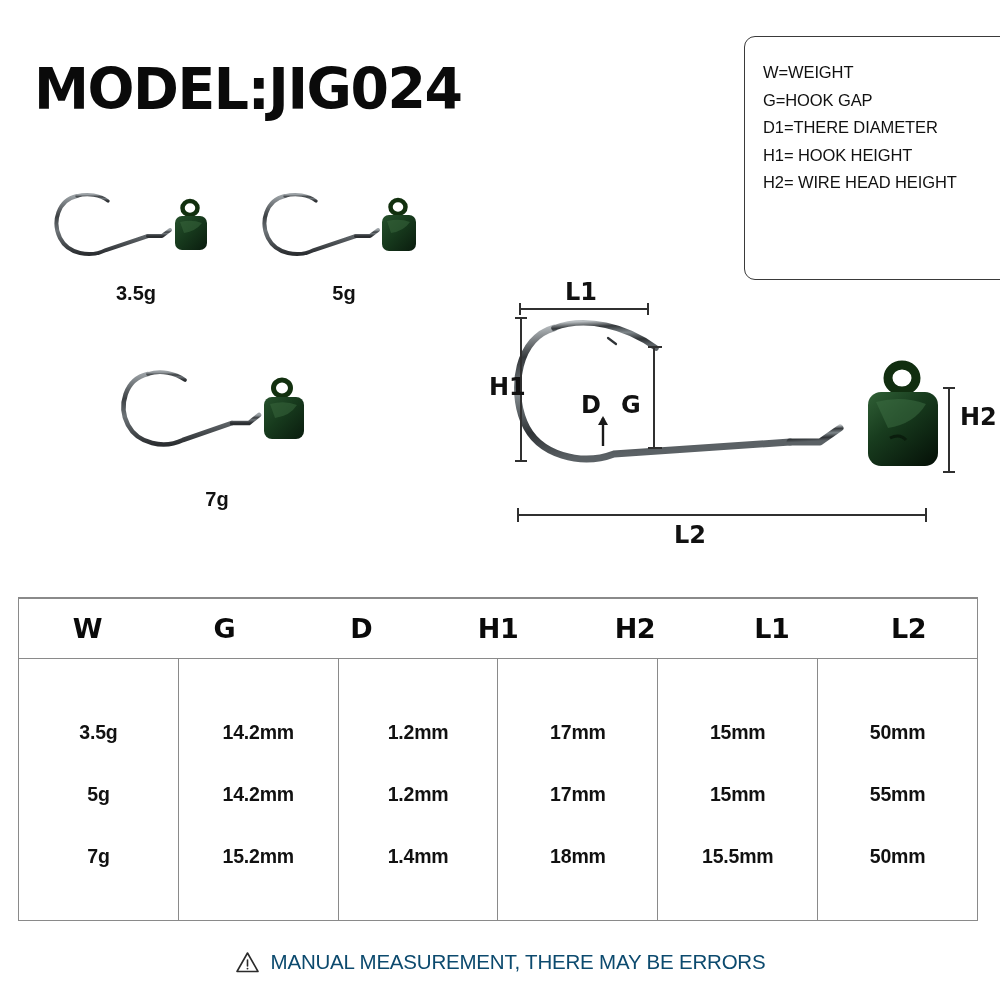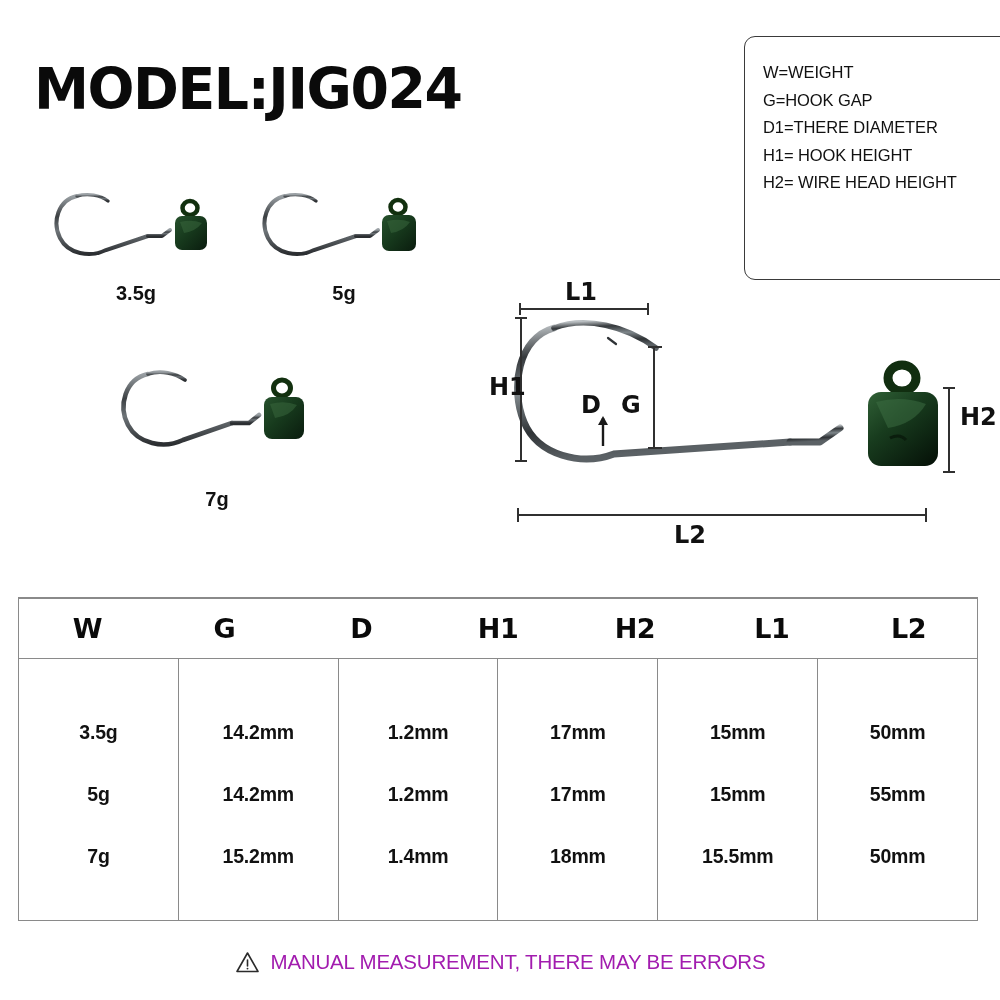--- a/index.html
+++ b/index.html
@@ -128,21 +128,21 @@
   #spec-table .cell.r1{top:124px;}
   #spec-table .cell.r2{top:186px;}
   #spec-table .col.wcol .cell{font-weight:bold;}
 
   
   #footer{
     position:absolute;left:0;top:950px;width:1000px;
     display:flex;align-items:center;justify-content:center;gap:11px;
   }
   #footer .ftext{
-    font-size:20.5px;color:#a21caf;letter-spacing:-0.2px;white-space:nowrap;
+    font-size:20.5px;color:#0c4a6e;letter-spacing:-0.2px;white-space:nowrap;
   }
 </style>
 </head>
 <body>
 
 <div class="page">
 
   <div id="title">MODEL:JIG024</div>
 
   <div id="legend">

